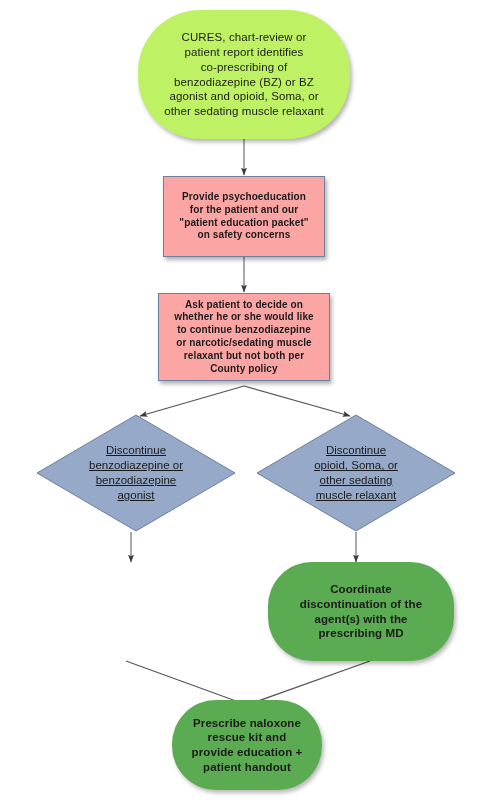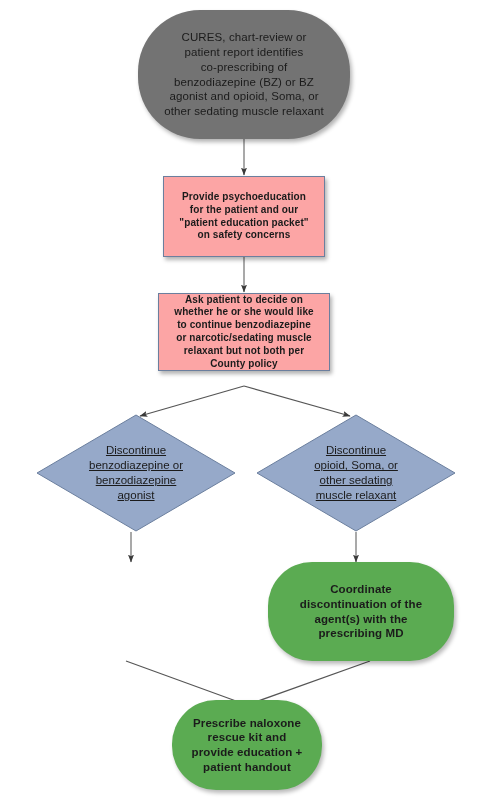--- a/index.html
+++ b/index.html
@@ -45,21 +45,21 @@
     white-space: pre-line;
     padding: 0 6px;
   }
 
   
   .node-start {
     left: 138px;
     top: 10px;
     width: 212px;
     height: 129px;
-    background: #737373;
+    background: #bef264;
     border-radius: 62px;
     font-size: 11.5px;
     box-shadow: 2px 3px 4px rgba(0,0,0,0.30);
   }
 
   
   .node-process {
     background: #fca5a5;
     border: 1px solid #6b7f9e;
     font-size: 10px;
@@ -69,21 +69,21 @@
   .node-psychoed {
     left: 163px;
     top: 176px;
     width: 162px;
     height: 81px;
   }
   .node-ask {
     left: 158px;
     top: 293px;
     width: 172px;
-    height: 78px;
+    height: 88px;
   }
 
   
   .diamond-wrap {
     position: absolute;
     width: 200px;
     height: 118px;
   }
   .diamond-left  { left: 36px;  top: 414px; }
   .diamond-right { left: 256px; top: 414px; }

